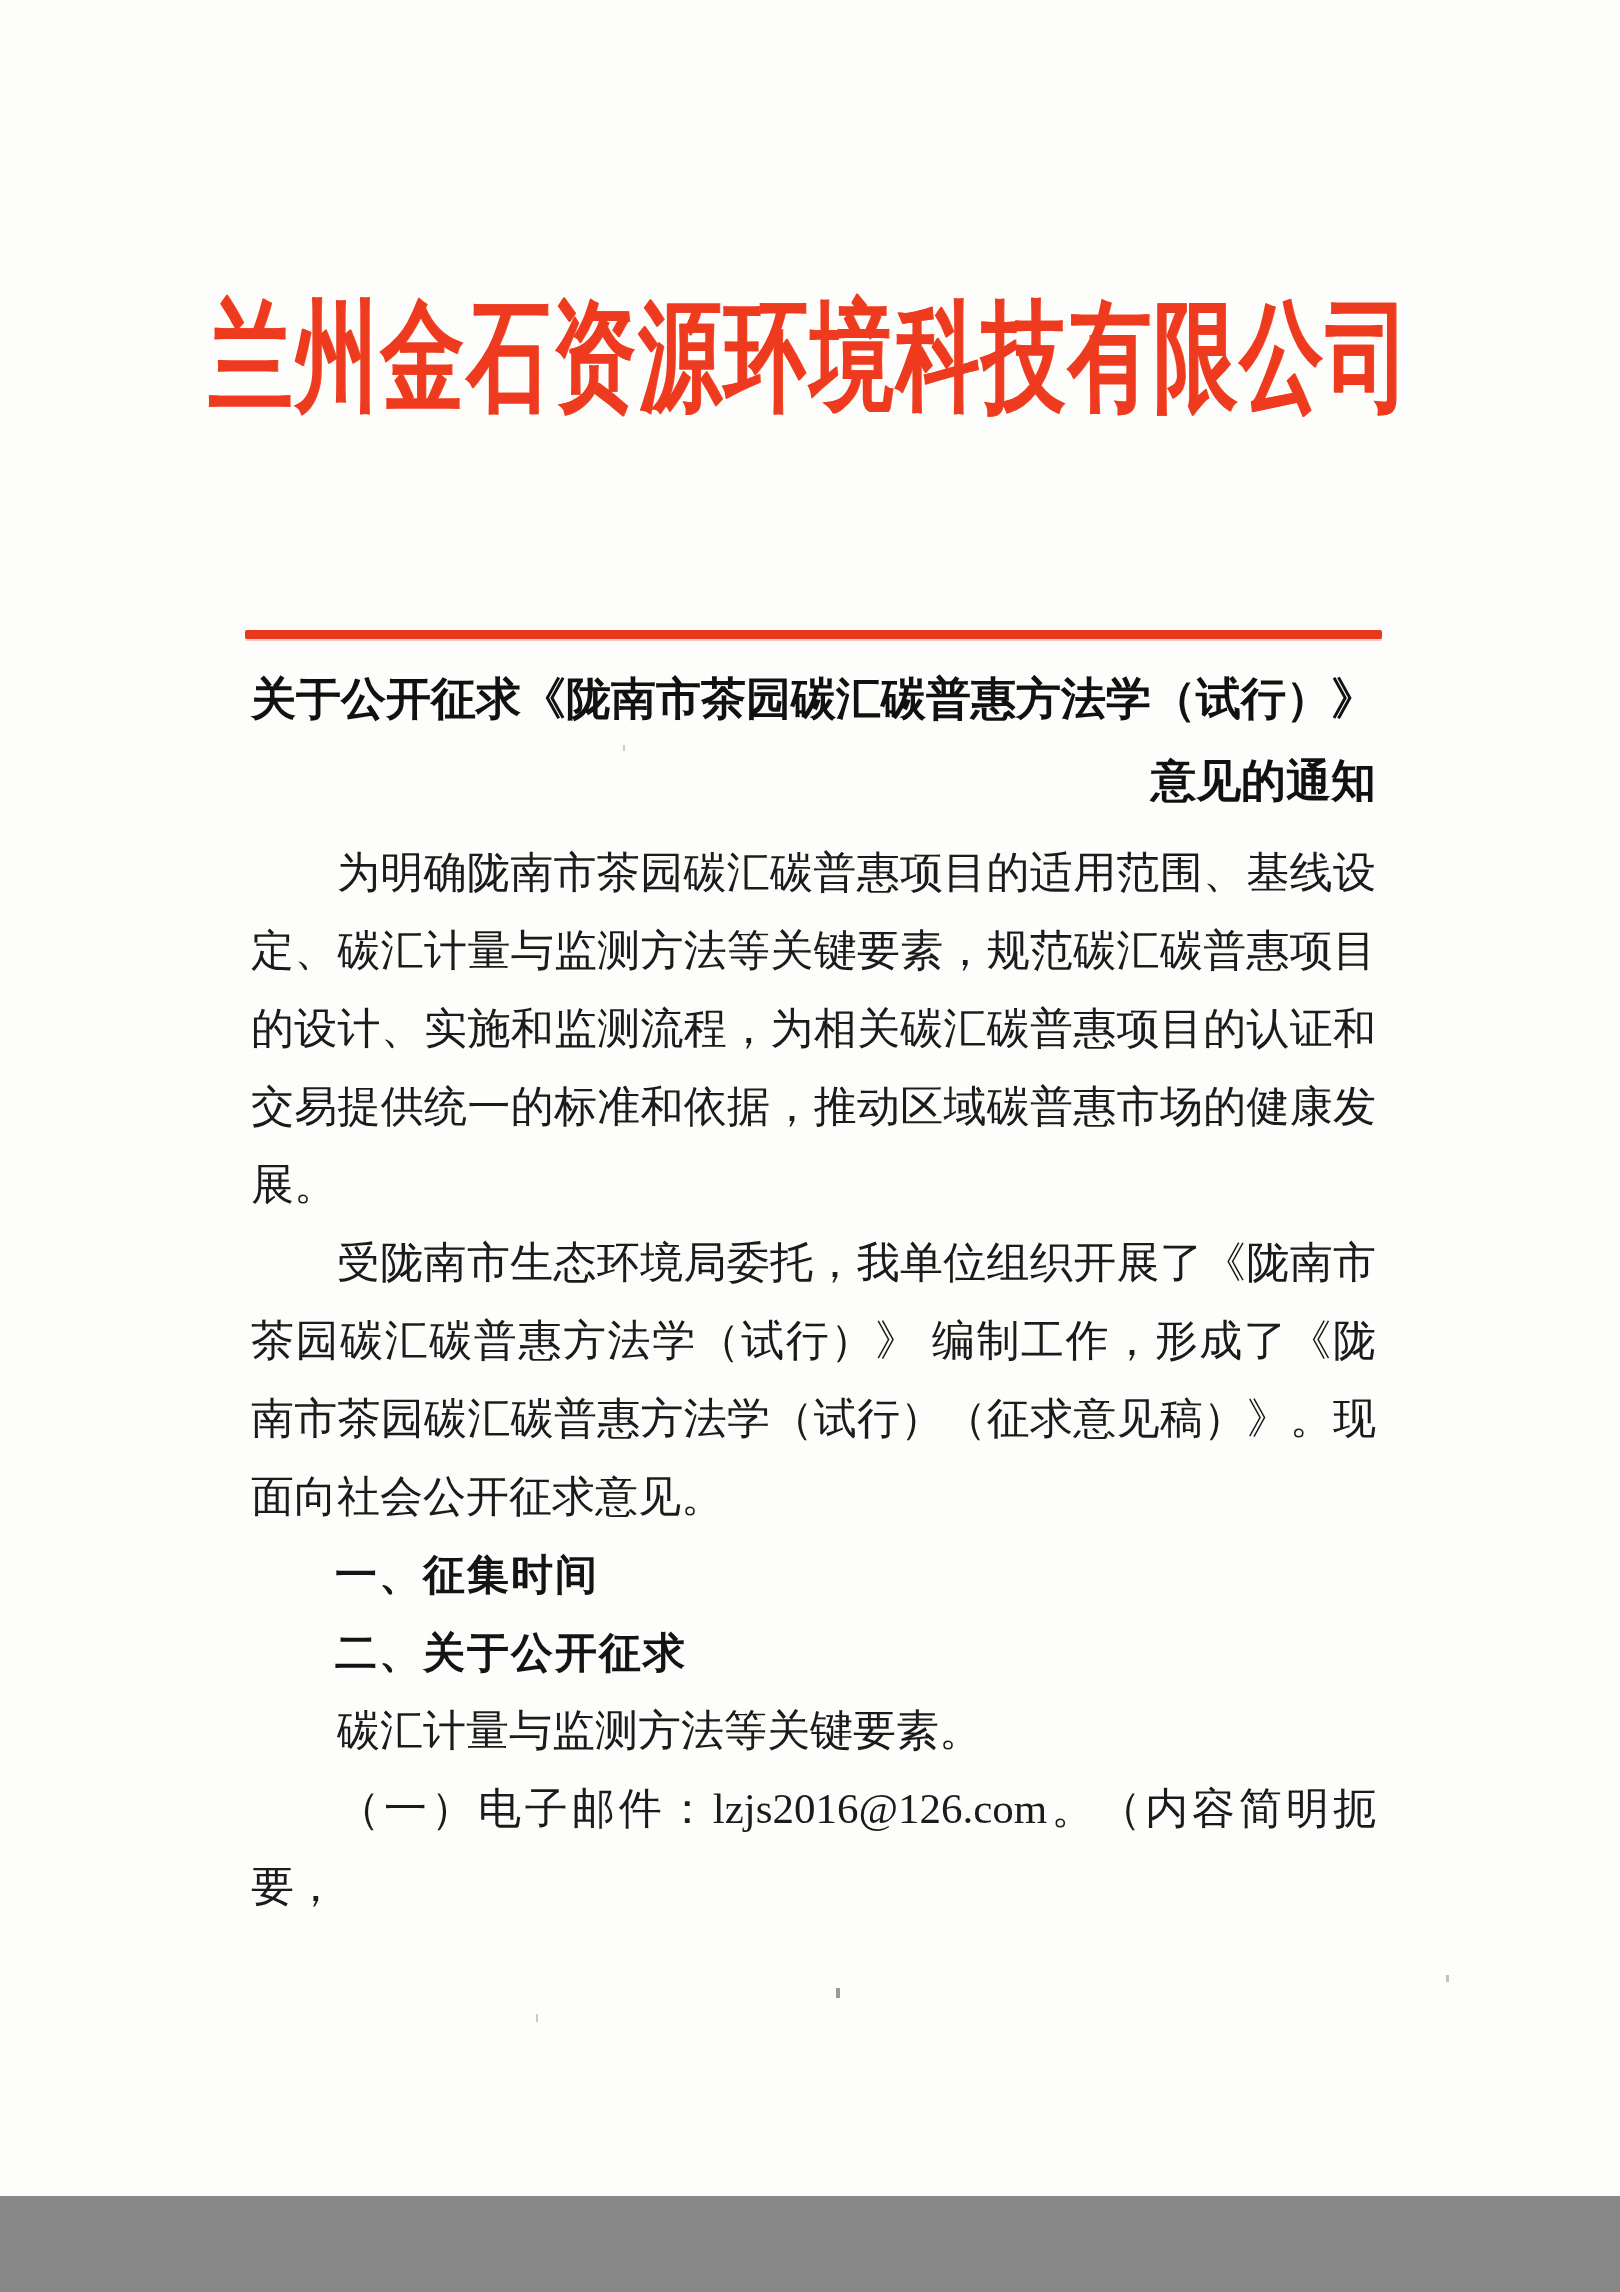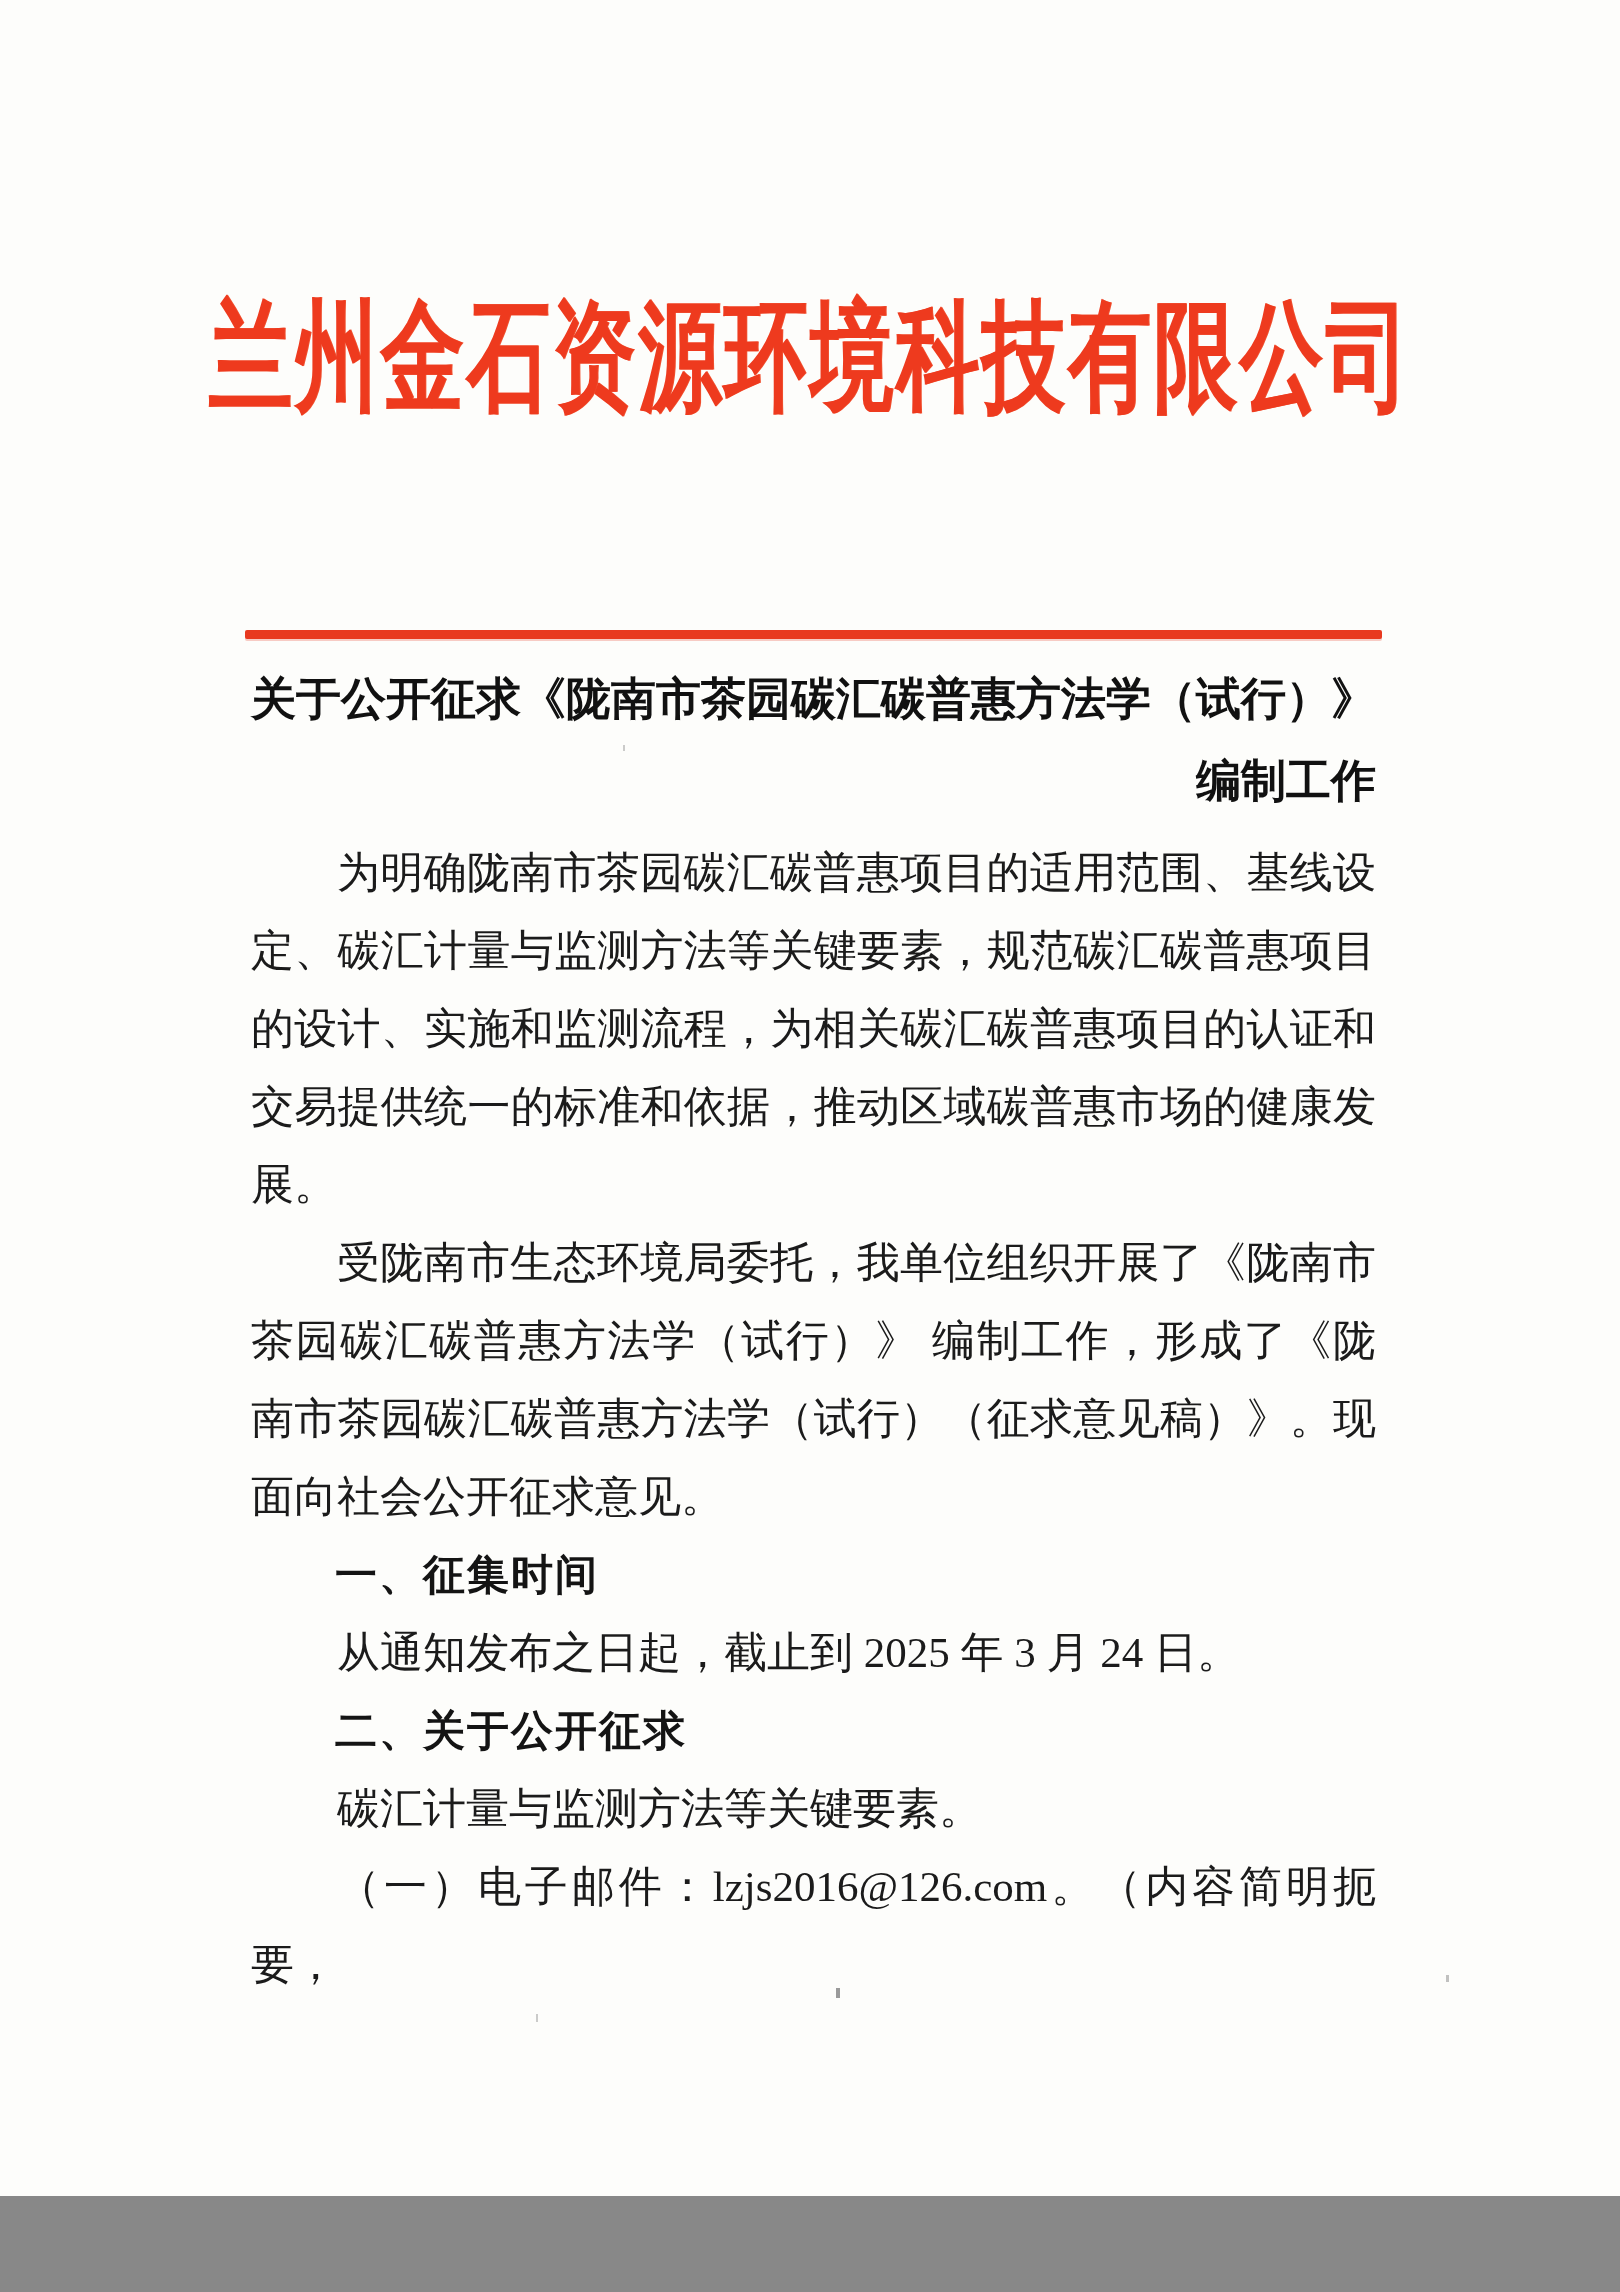--- a/index.html
+++ b/index.html
@@ -97,28 +97,27 @@
 
 <div class="page">
 
   <div class="letterhead">兰州金石资源环境科技有限公司</div>
 
   <div class="column">
     <div class="red-rule"></div>
 
     <div class="doc-title">
       <div class="title-line">关于公开征求《陇南市茶园碳汇碳普惠方法学（试行）》</div>
-      <div class="title-line">编制工作</div>
+      <div class="title-line">意见的通知</div>
     </div>
 
     <div class="body-text">
       <p>为明确陇南市茶园碳汇碳普惠项目的适用范围、基线设定、碳汇计量与监测方法等关键要素，规范碳汇碳普惠项目的设计、实施和监测流程，为相关碳汇碳普惠项目的认证和交易提供统一的标准和依据，推动区域碳普惠市场的健康发展。</p>
       <p>受陇南市生态环境局委托，我单位组织开展了《陇南市茶园碳汇碳普惠方法学（试行）》 编制工作，形成了《陇南市茶园碳汇碳普惠方法学（试行）（征求意见稿）》。现面向社会公开征求意见。</p>
       <h2 class="section-heading">一、征集时间</h2>
-      <p>从通知发布之日起，截止到 2025 年 3 月 24 日。</p>
       <h2 class="section-heading">二、关于公开征求</h2>
       <p>碳汇计量与监测方法等关键要素。</p>
       <p>（一）电子邮件：lzjs2016@126.com。（内容简明扼要，</p>
     </div>
   </div>
 
   <div class="speck s1"></div>
   <div class="speck s2"></div>
   <div class="speck s3"></div>
   <div class="speck s4"></div>

